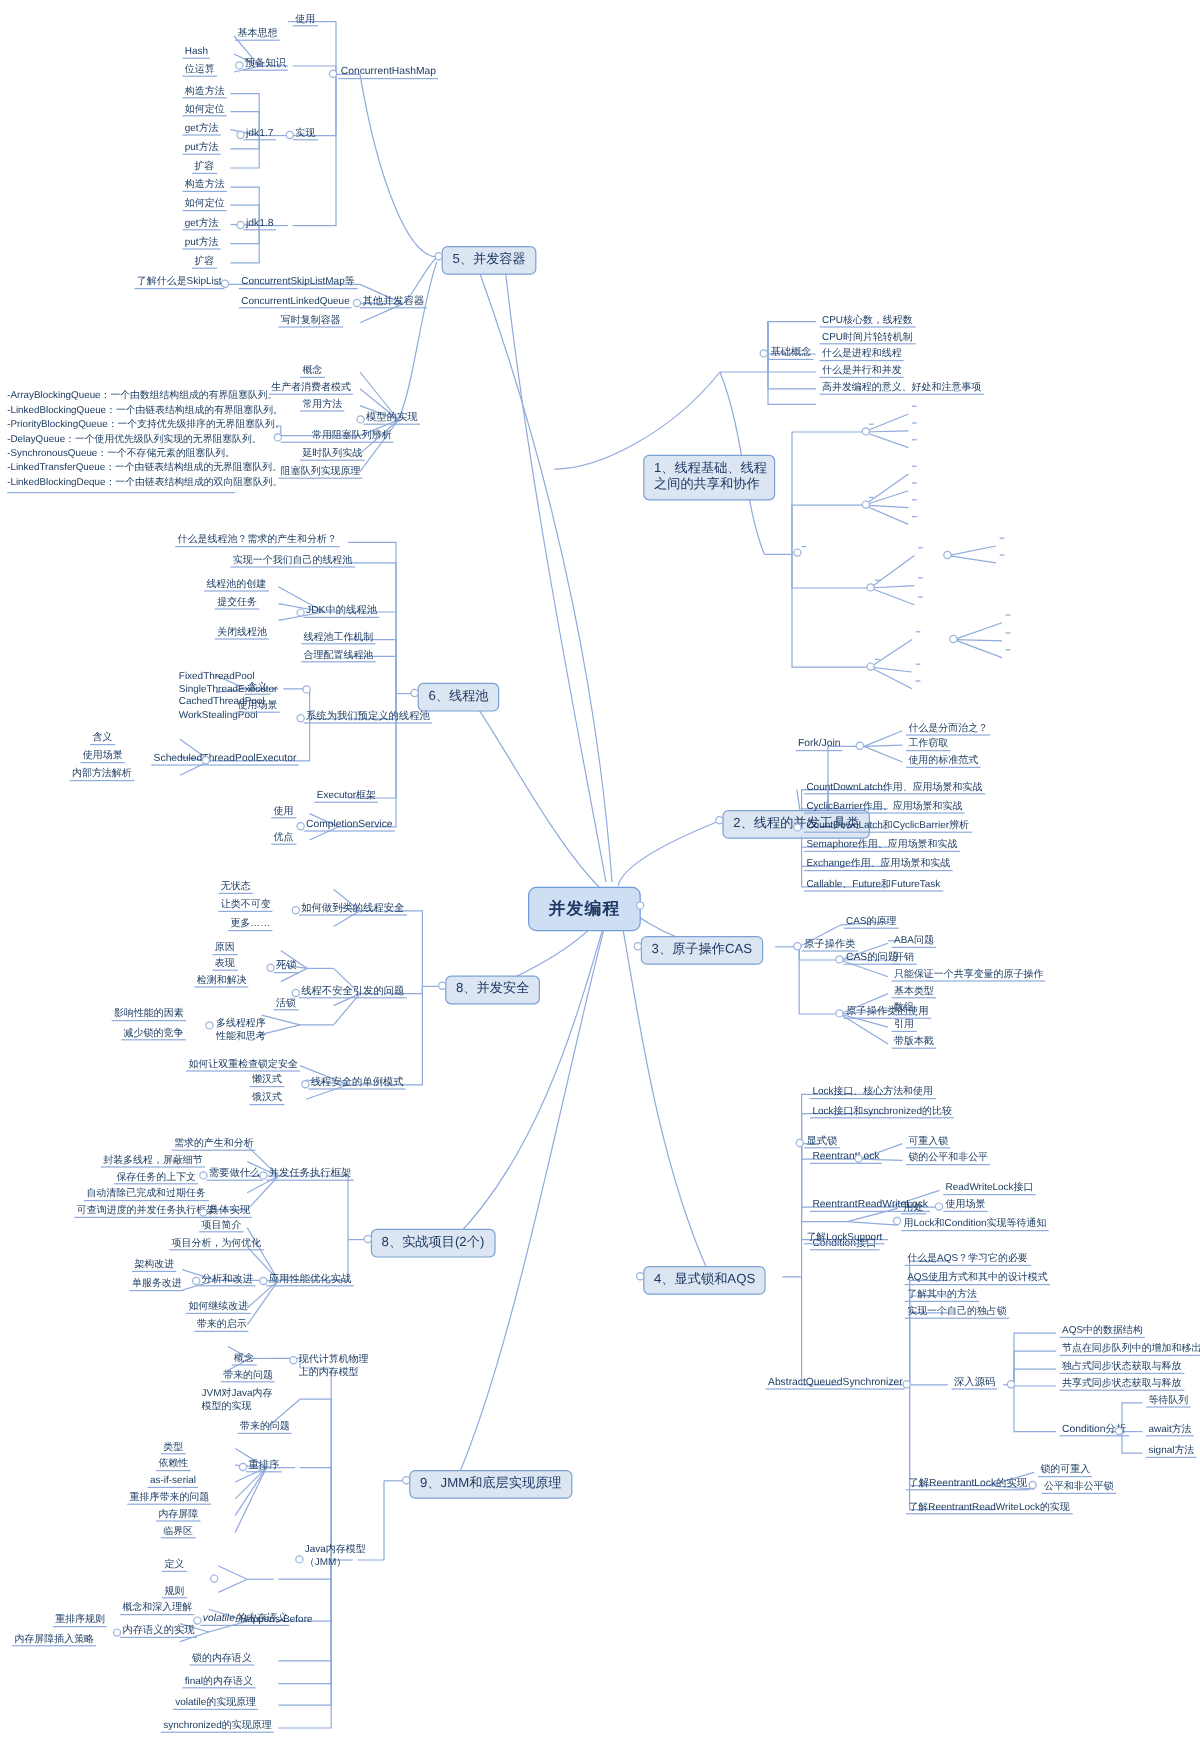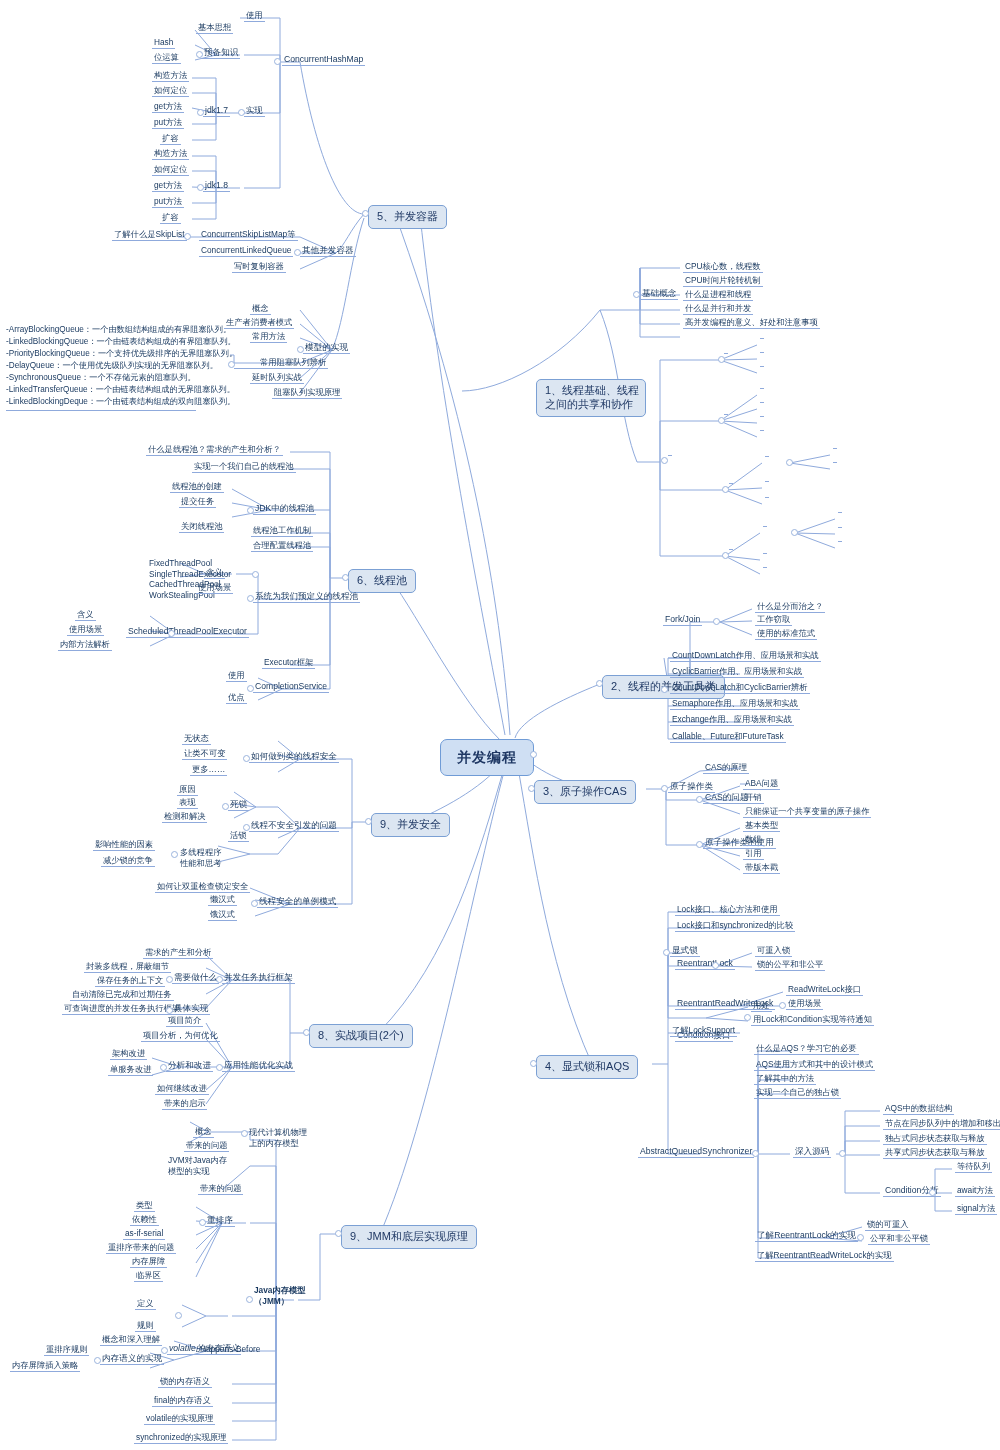--- a/index.html
+++ b/index.html
@@ -285,21 +285,21 @@
 
 <div class="node root" style="left:440px;top:739px;">并发编程</div>
 
 <div class="node main" style="left:536px;top:379px;width:92px;">1、线程基础、线程
 之间的共享和协作</div>
 <div class="node main" style="left:602px;top:675px;">2、线程的并发工具类</div>
 <div class="node main" style="left:534px;top:780px;">3、原子操作CAS</div>
 <div class="node main" style="left:536px;top:1055px;">4、显式锁和AQS</div>
 <div class="node main" style="left:368px;top:205px;">5、并发容器</div>
 <div class="node main" style="left:348px;top:569px;">6、线程池</div>
-<div class="node main" style="left:371px;top:813px;">9、并发安全</div>
+<div class="node main" style="left:371px;top:813px;">8、并发安全</div>
 <div class="node main" style="left:309px;top:1024px;">8、实战项目(2个)</div>
 <div class="node main" style="left:341px;top:1225px;">9、JMM和底层实现原理</div>
 
 <div class="node mid" style="left:640px;top:288px;">基础概念</div>
 <div class="node leaf" style="left:683px;top:261px;">CPU核心数，线程数</div>
 <div class="node leaf" style="left:683px;top:275px;">CPU时间片轮转机制</div>
 <div class="node leaf" style="left:683px;top:289px;">什么是进程和线程</div>
 <div class="node leaf" style="left:683px;top:303px;">什么是并行和并发</div>
 <div class="node leaf" style="left:683px;top:317px;">高并发编程的意义、好处和注意事项</div>
 
@@ -418,21 +418,21 @@
 <div class="node leaf" style="left:250px;top:331px;">常用方法</div>
 <div class="node leaf" style="left:234px;top:357px;padding-left:26px;">常用阻塞队列辨析</div>
 <div class="node note" style="left:6px;top:324px;width:190px;">-ArrayBlockingQueue：一个由数组结构组成的有界阻塞队列。
 -LinkedBlockingQueue：一个由链表结构组成的有界阻塞队列。
 -PriorityBlockingQueue：一个支持优先级排序的无界阻塞队列。
 -DelayQueue：一个使用优先级队列实现的无界阻塞队列。
 -SynchronousQueue：一个不存储元素的阻塞队列。
 -LinkedTransferQueue：一个由链表结构组成的无界阻塞队列。
 -LinkedBlockingDeque：一个由链表结构组成的双向阻塞队列。</div>
 <div class="node leaf" style="left:250px;top:372px;">延时队列实战</div>
-<div class="node leaf" style="left:232px;top:387px;margin-left:40px;">阻塞队列实现原理</div>
+<div class="node leaf" style="left:232px;top:387px;">阻塞队列实现原理</div>
 
 <div class="node leaf" style="left:146px;top:444px;">什么是线程池？需求的产生和分析？</div>
 <div class="node leaf" style="left:192px;top:461px;">实现一个我们自己的线程池</div>
 <div class="node mid" style="left:253px;top:503px;">JDK中的线程池</div>
 <div class="node leaf" style="left:170px;top:481px;">线程池的创建</div>
 <div class="node leaf" style="left:179px;top:496px;">提交任务</div>
 <div class="node leaf" style="left:179px;top:511px;margin-top:10px;">关闭线程池</div>
 <div class="node leaf" style="left:251px;top:525px;">线程池工作机制</div>
 <div class="node leaf" style="left:251px;top:540px;">合理配置线程池</div>
 
@@ -485,21 +485,21 @@
 
 <div class="node mid" style="left:222px;top:1060px;">应用性能优化实战</div>
 <div class="node leaf" style="left:166px;top:1015px;">项目简介</div>
 <div class="node leaf" style="left:141px;top:1030px;">项目分析，为何优化</div>
 <div class="node mid" style="left:166px;top:1060px;">分析和改进</div>
 <div class="node leaf" style="left:110px;top:1048px;">架构改进</div>
 <div class="node leaf" style="left:108px;top:1064px;">单服务改进</div>
 <div class="node leaf" style="left:155px;top:1083px;">如何继续改进</div>
 <div class="node leaf" style="left:162px;top:1098px;">带来的启示</div>
 
-<div class="node leaf multi nb" style="left:252px;top:1285px;font-weight:bold;">Java内存模型
+<div class="node leaf multi nb" style="left:252px;top:1285px;">Java内存模型
 （JMM）</div>
 <div class="node leaf multi nb" style="left:247px;top:1127px;">现代计算机物理
 上的内存模型</div>
 <div class="node leaf" style="left:193px;top:1126px;">概念</div>
 <div class="node leaf" style="left:184px;top:1140px;">带来的问题</div>
 <div class="node leaf multi nb" style="left:166px;top:1155px;">JVM对Java内存
 模型的实现</div>
 <div class="node leaf" style="left:198px;top:1183px;">带来的问题</div>
 <div class="node mid" style="left:205px;top:1215px;">重排序</div>
 <div class="node leaf" style="left:134px;top:1200px;">类型</div>

